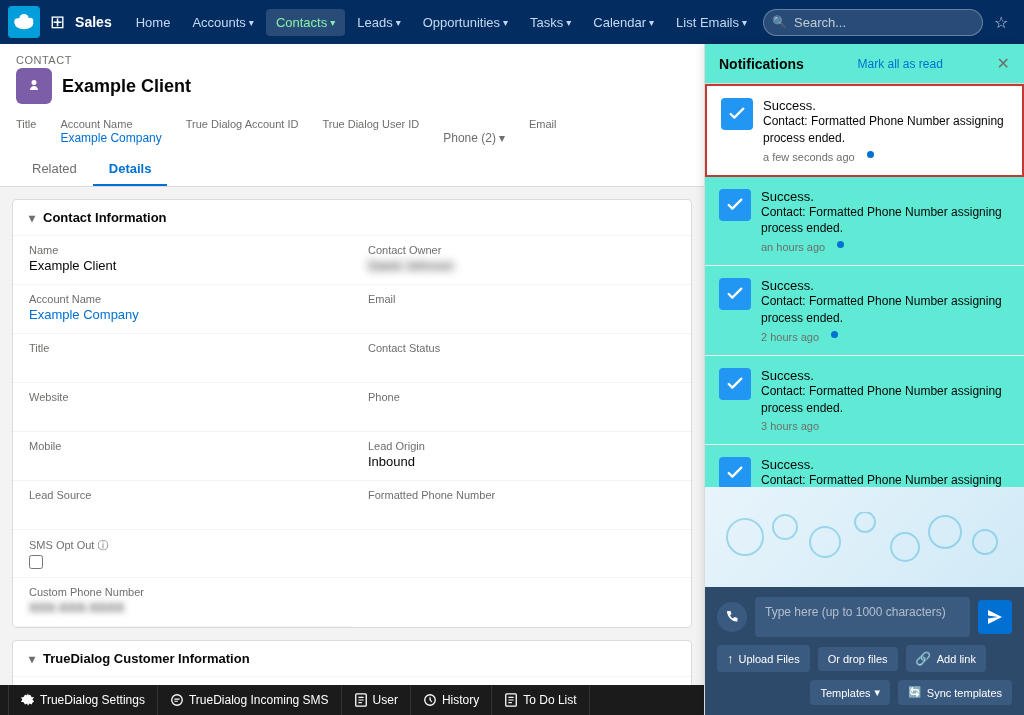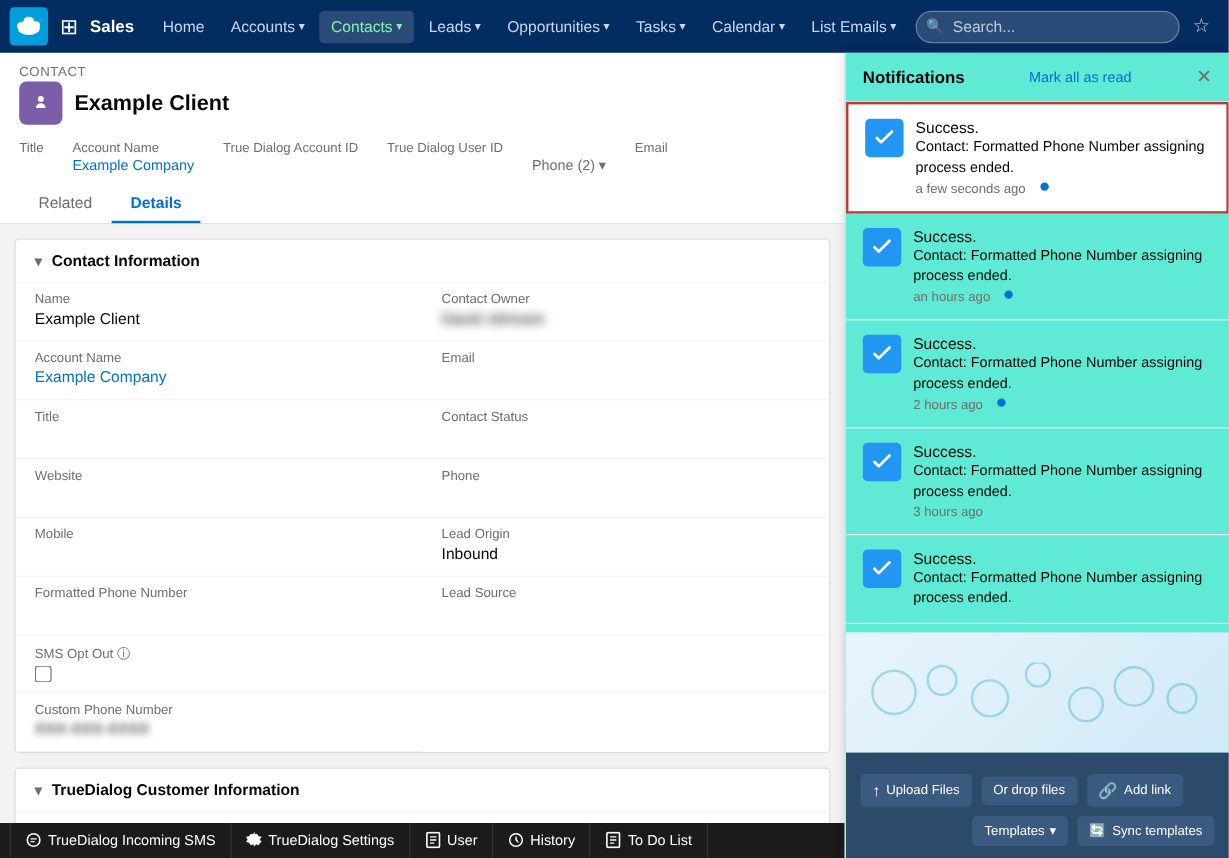--- a/index.html
+++ b/index.html
@@ -242,26 +242,26 @@
             <span class="field-label">Mobile</span>
             <span class="field-value">&nbsp;</span>
             <span class="field-edit-icon">✏</span>
           </div>
           <div class="field-item">
             <span class="field-label">Lead Origin</span>
             <span class="field-value">Inbound</span>
             <span class="field-edit-icon">✏</span>
           </div>
           <div class="field-item">
+            <span class="field-label">Lead Source</span>
+            <span class="field-value">&nbsp;</span>
+            <span class="field-edit-icon">✏</span>
+          </div>
+          <div class="field-item">
             <span class="field-label">Formatted Phone Number</span>
-            <span class="field-value">&nbsp;</span>
-            <span class="field-edit-icon">✏</span>
-          </div>
-          <div class="field-item">
-            <span class="field-label">Lead Source</span>
             <span class="field-value">&nbsp;</span>
             <span class="field-edit-icon">✏</span>
           </div>
           <div class="field-item">
             <span class="field-label">SMS Opt Out ⓘ</span>
             <div class="checkbox-field">
               <input type="checkbox" style="">
             </div>
             <span class="field-edit-icon">✏</span>
           </div>
@@ -294,30 +294,30 @@
           </div>
 
         </div>
       </div>
 
     </div>
 
     <div class="bottom-bar">
       <div class="bottom-bar-item">
         <svg viewBox="0 0 16 16" fill="currentColor">
+            <path d="M8 5a3 3 0 100 6A3 3 0 008 5zm0 1a2 2 0 110 4 2 2 0 010-4zM8 0l-1 2.5L4.5 2 3 4.5 0 5l1.5 2.5L0 10l3 .5L4.5 13l2.5-1L8 14.5 9.5 12l2.5 1L13.5 10.5 15 10 13 7.5 15 5l-3-.5L10.5 2 8.5 2.5z"></path>
+          </svg>
+        <span>TrueDialog Settings</span>
+      </div>
+      <div class="bottom-bar-item">
+        <svg viewBox="0 0 16 16" fill="currentColor">
             <circle cx="8" cy="8" r="6" stroke="white" stroke-width="1.5" fill="none"></circle>
             <path d="M5 7h6M5 9.5h4" stroke="white" stroke-width="1.2"></path>
           </svg>
         <span>TrueDialog Incoming SMS</span>
-      </div>
-      <div class="bottom-bar-item">
-        <svg viewBox="0 0 16 16" fill="currentColor">
-            <path d="M8 5a3 3 0 100 6A3 3 0 008 5zm0 1a2 2 0 110 4 2 2 0 010-4zM8 0l-1 2.5L4.5 2 3 4.5 0 5l1.5 2.5L0 10l3 .5L4.5 13l2.5-1L8 14.5 9.5 12l2.5 1L13.5 10.5 15 10 13 7.5 15 5l-3-.5L10.5 2 8.5 2.5z"></path>
-          </svg>
-        <span>TrueDialog Settings</span>
       </div>
       <div class="bottom-bar-item">
         <svg viewBox="0 0 16 16" fill="currentColor">
             <rect x="2" y="1" width="12" height="14" rx="1" stroke="white" stroke-width="1.5" fill="none"></rect>
             <path d="M5 5h6M5 8h6M5 11h4" stroke="white" stroke-width="1.2"></path>
           </svg>
         <span>User</span>
       </div>
       <div class="bottom-bar-item">
         <svg viewBox="0 0 16 16" fill="currentColor">
@@ -428,20 +428,33 @@
         <circle cx="60" cy="15" r="12" fill="none" stroke="#0099cc" stroke-width="2"></circle>
         <circle cx="100" cy="30" r="15" fill="none" stroke="#0099cc" stroke-width="2"></circle>
         <circle cx="140" cy="10" r="10" fill="none" stroke="#0099cc" stroke-width="2"></circle>
         <circle cx="180" cy="35" r="14" fill="none" stroke="#0099cc" stroke-width="2"></circle>
         <circle cx="220" cy="20" r="16" fill="none" stroke="#0099cc" stroke-width="2"></circle>
         <circle cx="260" cy="30" r="12" fill="none" stroke="#0099cc" stroke-width="2"></circle>
       </svg>
     </div>
 
     <div class="chat-area">
+      <div class="chat-input-row">
+        <div class="chat-phone-icon">
+          <svg width="16" height="16" viewBox="0 0 16 16" fill="none">
+            <path d="M3 2.5C3 2.2 3.2 2 3.5 2h3l1 3-1.5 1.5c.7 1.3 1.7 2.3 3 3L10.5 8l3 1v3c0 .3-.2.5-.5.5C6.5 12.5 3 6 3 2.5z" fill="white"></path>
+          </svg>
+        </div>
+        <textarea class="chat-input" rows="1" placeholder="Type here (up to 1000 characters)" style=""></textarea>
+        <button class="chat-send-btn">
+          <svg width="16" height="16" viewBox="0 0 16 16" fill="white">
+              <path d="M1 1l14 7-14 7V9.5l10-1.5-10-1.5z"></path>
+            </svg>
+        </button>
+      </div>
       <div class="chat-actions-row">
         <button class="chat-action-btn">
           <span class="icon">↑</span>
           <span>Upload Files</span>
         </button>
         <button class="chat-action-btn">
           <span>Or drop files</span>
         </button>
         <button class="chat-action-btn">
           <span class="icon">🔗</span>

